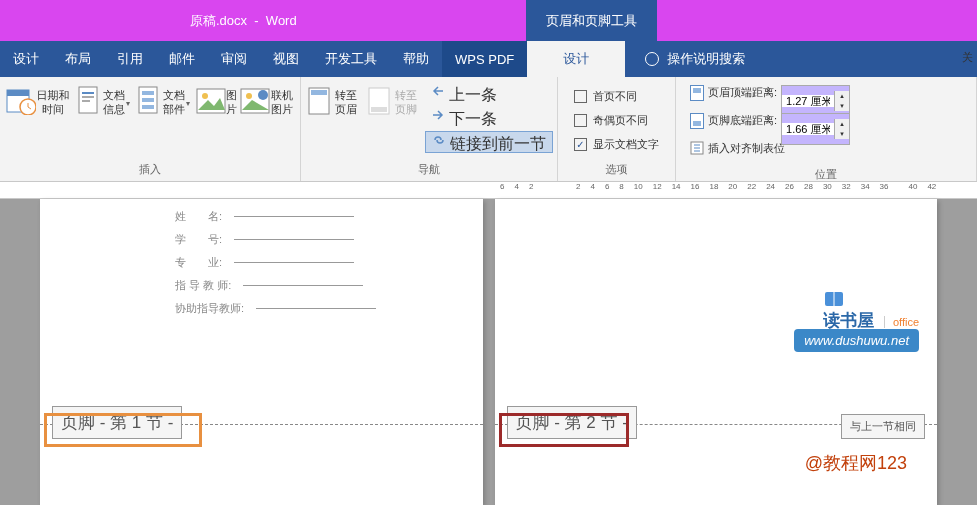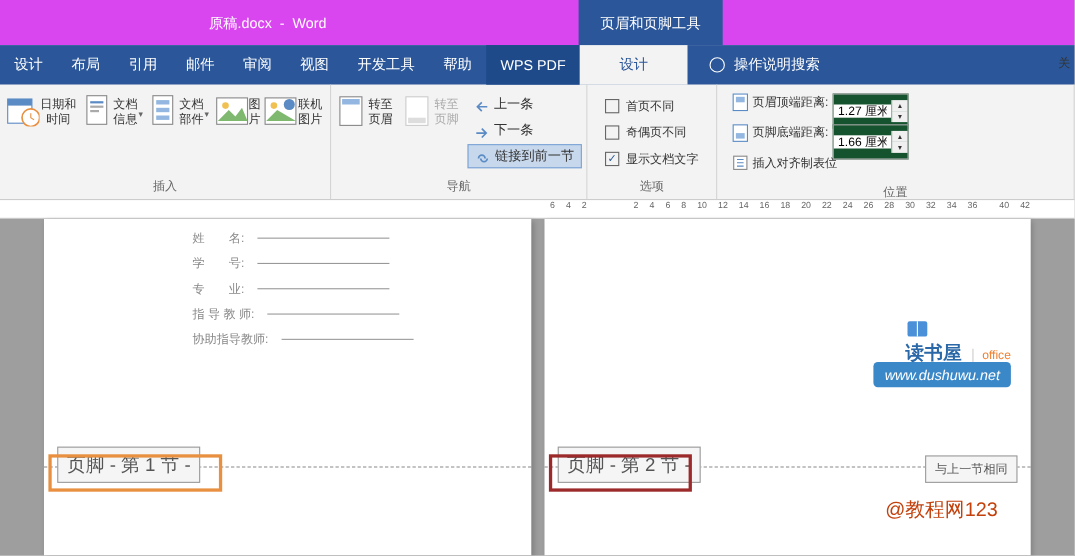--- a/index.html
+++ b/index.html
@@ -12,27 +12,27 @@
 .tab.active-ctx{background:#f3f3f3;color:#2b579a;padding:0 36px}
 .search-area{display:flex;align-items:center;gap:8px;margin-left:20px}
 .bulb{width:14px;height:14px;border:1.5px solid #fff;border-radius:50%;position:relative}
 .ribbon{height:105px;background:#f3f3f3;border-bottom:1px solid #c8c8c8;display:flex}
 .ribbon-group{display:flex;flex-direction:column;border-right:1px solid #d4d4d4;padding:2px 4px}
 .ribbon-group-content{flex:1;display:flex;align-items:flex-start;gap:2px;padding-top:4px}
 .ribbon-group-label{text-align:center;font-size:11px;color:#666;padding:2px 0}
 .big-btn{display:flex;flex-direction:row;align-items:center;width:58px;cursor:pointer;padding:2px}
 .big-btn .icon-box{width:32px;height:32px;display:flex;align-items:center;justify-content:center;margin-bottom:2px}
 .big-btn .lbl{font-size:11px;color:#333;text-align:center;line-height:14px}
-.small-row{display:flex;align-items:flex-end;gap:4px;padding:2px 6px;cursor:pointer;font-size:12px;color:#333;height:22px}
+.small-row{display:flex;align-items:flex-start;gap:4px;padding:2px 6px;cursor:pointer;font-size:16px;color:#333;height:22px}
 .small-row.active{background:#c8d8ec;border:1px solid #7aa3d4}
 .small-stack{display:flex;flex-direction:column;gap:2px}
 .chk{display:flex;align-items:center;gap:6px;font-size:11px;color:#333;padding:2px 4px;height:22px}
 .chk-box{width:13px;height:13px;border:1px solid #666;display:flex;align-items:center;justify-content:center;font-size:10px;color:#2b579a}
 .pos-row{display:flex;align-items:flex-start;gap:4px;font-size:11px;color:#333;padding:2px 4px;height:26px}
-.spin{display:flex;align-items:center;border:1px solid #aaa;background:#14532d;height:32px}
+.spin{display:flex;align-items:center;border:1px solid #aaa;background:#c4b5fd;height:32px}
 .spin input{border:none;width:52px;font-size:11px;padding:0 4px;outline:none}
 .spin-btns{display:flex;flex-direction:column;border-left:1px solid #aaa}
 .spin-btns span{width:14px;height:10px;font-size:7px;display:flex;align-items:center;justify-content:center;cursor:pointer;background:#f0f0f0}
 .sheet-icon{width:14px;height:16px;background:#fff;border:1px solid #5b8bc4;position:relative}
 .sheet-icon::after{content:'';position:absolute;top:2px;left:2px;right:2px;height:5px;background:#93b7e0}
 .ruler{height:17px;background:#fff;border-bottom:1px solid #c8c8c8;display:flex;font-size:8px;color:#666;position:relative;overflow:hidden}
 .ruler-seg{position:absolute;top:0;display:flex;gap:10px}
 .doc-area{height:306px;background:#9e9e9e;display:flex;gap:12px;padding:0 40px;position:relative}
 .page{background:#fff;flex:1;position:relative;box-shadow:2px 2px 5px rgba(0,0,0,0.2)}
 .form-area{position:absolute;top:10px;left:135px;font-size:11px;color:#888}

